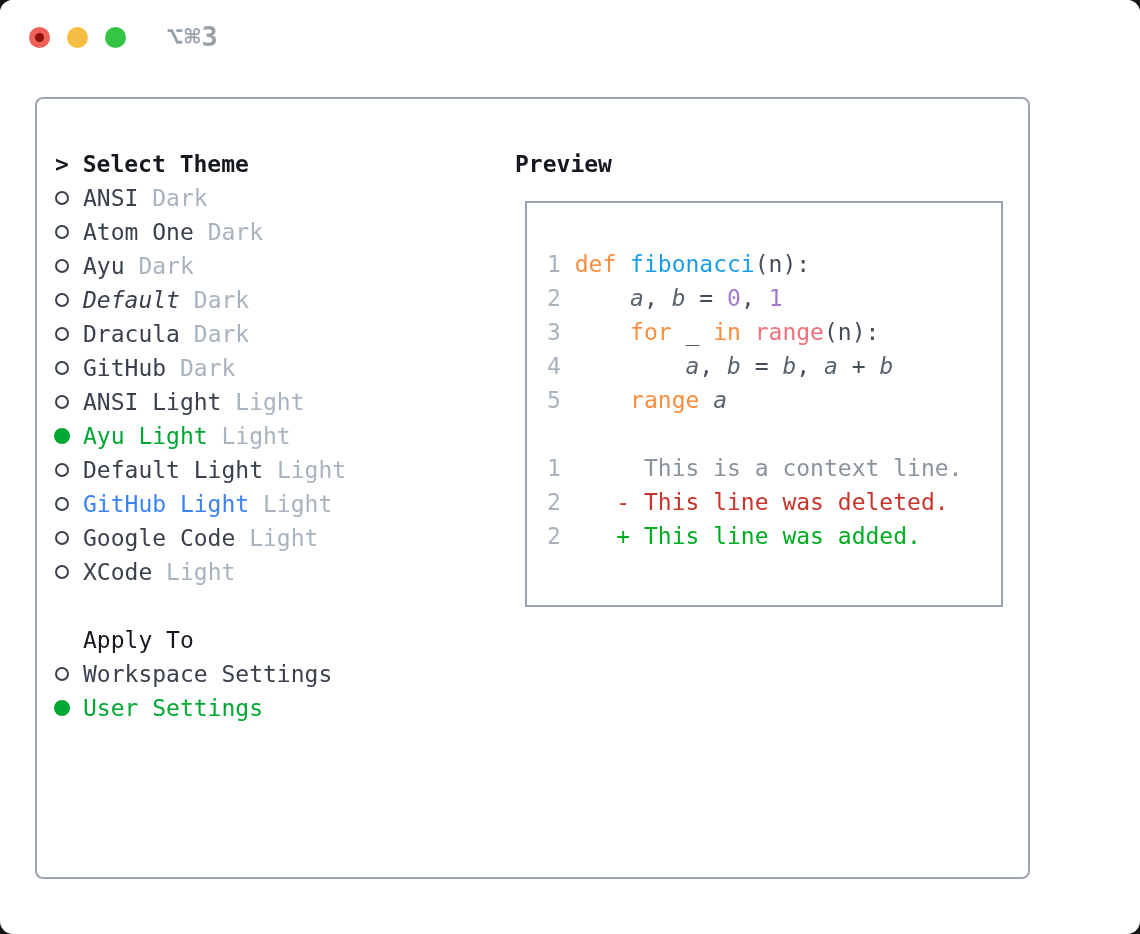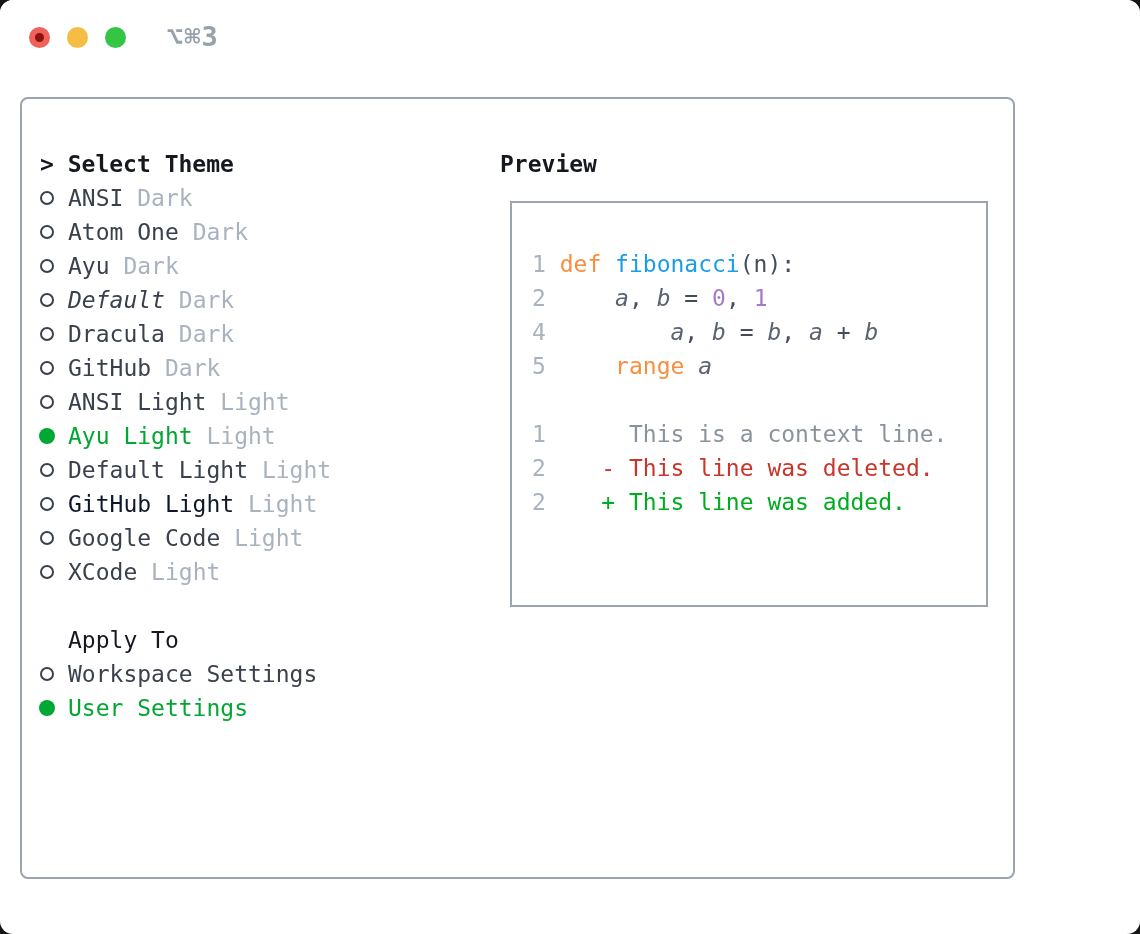--- a/index.html
+++ b/index.html
@@ -18,21 +18,21 @@
   .light.red{left:29px;background:#f0615a;}
   .light.red .dot{position:absolute;left:6px;top:6px;width:9px;height:9px;border-radius:50%;background:#8c120b;}
   .light.yellow{left:67px;background:#f6bd45;}
   .light.green{left:105px;background:#35c544;}
   .win-title{
     position:absolute;left:167px;top:21px;font-size:27px;font-weight:bold;
     color:#98a1aa;letter-spacing:1px;white-space:pre;
   }
   
   .panel{
-    position:absolute;left:20px;top:97px;width:995px;height:782px;
+    position:absolute;left:35px;top:97px;width:995px;height:782px;
     border:2px solid #9ca4ae;border-radius:8px;background:#fff;box-sizing:border-box;
   }
   .left-col{
     position:absolute;left:18px;top:48px;width:440px;
     font-size:23px;color:#3a414d;
   }
   .line{height:34px;line-height:34px;white-space:pre;}
   .hdr{font-weight:bold;color:#15181f;}
   .prompt{font-weight:bold;color:#15181f;}
   .opt-row{height:34px;display:flex;align-items:center;cursor:default;}
@@ -141,21 +141,21 @@
             <span class="icon-cell">
               <span class="radio"></span>
             </span>
             <span class="opt-text" style="color: rgb(58, 65, 77);">Default Light </span>
             <span class="opt-text" style="color: rgb(169, 178, 191);">Light</span>
           </div>
           <div class="opt-row">
             <span class="icon-cell">
               <span class="radio"></span>
             </span>
-            <span class="opt-text" style="color: #0f172a;">GitHub Light </span>
+            <span class="opt-text" style="color: #3b82f6;">GitHub Light </span>
             <span class="opt-text" style="color: rgb(169, 178, 191);">Light</span>
           </div>
           <div class="opt-row">
             <span class="icon-cell">
               <span class="radio"></span>
             </span>
             <span class="opt-text" style="color: rgb(58, 65, 77);">Google Code </span>
             <span class="opt-text" style="color: rgb(169, 178, 191);">Light</span>
           </div>
           <div class="opt-row">
@@ -182,20 +182,21 @@
             <span class="opt-text" style="color: rgb(0, 167, 51);">User Settings</span>
           </div>
         </div>
       <div class="line"> </div>
     </div>
 
     <div class="preview-title">Preview</div>
     <div class="codebox" id="codebox">
         <div class="code-line"><span style="color: rgb(169, 178, 191);">1 </span><span style="color: rgb(250, 141, 62);">def </span><span style="color: rgb(26, 157, 232);">fibonacci</span><span style="color: rgb(69, 76, 89);">(n):</span></div>
         <div class="code-line"><span style="color: rgb(169, 178, 191);">2 </span><span style="color: rgb(69, 76, 89);">    </span><span class="tk-var" style="color: rgb(90, 99, 112);">a</span><span style="color: rgb(69, 76, 89);">, </span><span class="tk-var" style="color: rgb(90, 99, 112);">b</span><span style="color: rgb(69, 76, 89);"> = </span><span style="color: rgb(163, 122, 204);">0</span><span style="color: rgb(69, 76, 89);">, </span><span style="color: rgb(163, 122, 204);">1</span></div>
+        <div class="code-line"><span style="color: rgb(169, 178, 191);">3 </span><span style="color: rgb(69, 76, 89);">    </span><span style="color: rgb(250, 141, 62);">for </span><span style="color: rgb(69, 76, 89);">_ </span><span style="color: rgb(250, 141, 62);">in </span><span style="color: rgb(240, 113, 123);">range</span><span style="color: rgb(69, 76, 89);">(n):</span></div>
         <div class="code-line"><span style="color: rgb(169, 178, 191);">4 </span><span style="color: rgb(69, 76, 89);">        </span><span class="tk-var" style="color: rgb(90, 99, 112);">a</span><span style="color: rgb(69, 76, 89);">, </span><span class="tk-var" style="color: rgb(90, 99, 112);">b</span><span style="color: rgb(69, 76, 89);"> = </span><span class="tk-var" style="color: rgb(90, 99, 112);">b</span><span style="color: rgb(69, 76, 89);">, </span><span class="tk-var" style="color: rgb(90, 99, 112);">a</span><span style="color: rgb(69, 76, 89);"> + </span><span class="tk-var" style="color: rgb(90, 99, 112);">b</span></div>
         <div class="code-line"><span style="color: rgb(169, 178, 191);">5 </span><span style="color: rgb(69, 76, 89);">    </span><span style="color: rgb(250, 141, 62);">range </span><span class="tk-var" style="color: rgb(90, 99, 112);">a</span></div>
         <div class="code-line">&nbsp;</div>
         <div class="code-line"><span style="color: rgb(169, 178, 191);">1 </span><span style="color: rgb(138, 147, 157);">     This is a context line.</span></div>
         <div class="code-line"><span style="color: rgb(169, 178, 191);">2 </span><span style="color: rgb(200, 53, 42);">   - This line was deleted.</span></div>
         <div class="code-line"><span style="color: rgb(169, 178, 191);">2 </span><span style="color: rgb(0, 173, 32); text-align: right;">   + This line was added.</span></div>
       </div>
 
   </div>
 </div>

